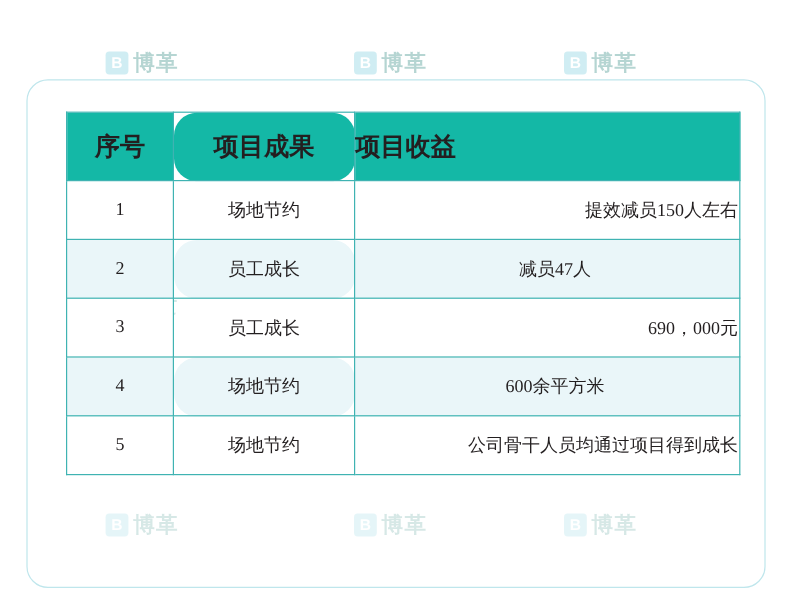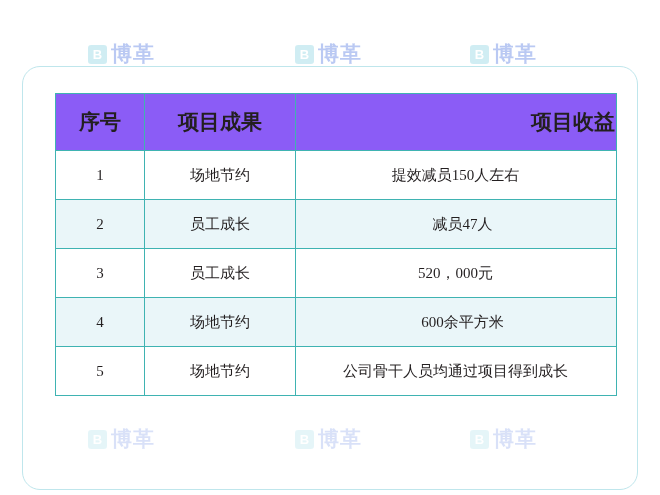--- a/index.html
+++ b/index.html
@@ -36,22 +36,22 @@
     background: #66c6d8;
     border-radius: 3px;
     color: #ffffff;
     font-size: 13px;
     font-weight: bold;
     line-height: 19px;
     text-align: center;
     font-family: "Liberation Sans", sans-serif;
   }
   .wm .wm-text {
-    color: #1d4ed8;
-    font-size: 21px;
+    color: #0f766e;
+    font-size: 18px;
     font-weight: bold;
     letter-spacing: 1px;
   }
 
   
   .card {
     position: absolute;
     left: 22px;
     top: 66px;
     width: 616px;
@@ -78,41 +78,41 @@
     background: transparent;
   }
   table.benefit-table th,
   table.benefit-table td {
     border: 1px solid #3fb3b2;
     color: #231f20;
     font-family: "Liberation Serif", serif;
   }
   
   table.benefit-table thead th {
-    background: #8b5cf6;
+    background: #14b8a6;
     height: 54px;
     font-size: 21px;
     font-weight: bold;
     text-align: center;
     vertical-align: middle;
   }
   
   table.benefit-table tbody td {
     height: 46px;
     font-size: 15px;
     vertical-align: middle;
     background: #ffffff;
   }
   table.benefit-table tbody tr.alt td {
     background: #eaf6f9;
   }
   .col-no   { width: 86px; text-align: center; }
-  .col-item { width: 148px; text-align: center; }
+  .col-item { width: 148px; text-align: center; border-radius: 19px; }
   .col-gain { width: 319px; text-align: center; padding-left: 14px; }
-  .col-gain.center { text-align: center; padding-left: 0; }
+  .col-gain.center { text-align: right; padding-left: 0; }
 </style>
 </head>
 <body>
 
 <div class="watermarks">
     <div class="wm" style="left: 88px; top: 40px;">
       <div class="wm-logo">B</div>
       <div class="wm-text">博革</div>
     </div>
     <div class="wm" style="left: 295px; top: 40px;">
@@ -150,38 +150,38 @@
   </div>
 
 <div class="card"></div>
 
 <div class="table-wrap">
   <table class="benefit-table">
     <thead>
       <tr>
         <th class="col-no">序号</th>
         <th class="col-item">项目成果</th>
-        <th class="col-gain" style="text-align:right;padding-left:0">项目收益</th>
+        <th class="col-gain" style="text-align:left;padding-left:0">项目收益</th>
       </tr>
     </thead>
     <tbody>
       <tr>
         <td class="col-no">1</td>
         <td class="col-item">场地节约</td>
         <td class="col-gain center">提效减员150人左右</td>
       </tr>
       <tr class="alt">
         <td class="col-no">2</td>
         <td class="col-item">员工成长</td>
         <td class="col-gain">减员47人</td>
       </tr>
       <tr>
         <td class="col-no">3</td>
         <td class="col-item">员工成长</td>
-        <td class="col-gain center">520，000元</td>
+        <td class="col-gain center">690，000元</td>
       </tr>
       <tr class="alt">
         <td class="col-no">4</td>
         <td class="col-item">场地节约</td>
         <td class="col-gain">600余平方米</td>
       </tr>
       <tr>
         <td class="col-no">5</td>
         <td class="col-item">场地节约</td>
         <td class="col-gain center">公司骨干人员均通过项目得到成长</td>

